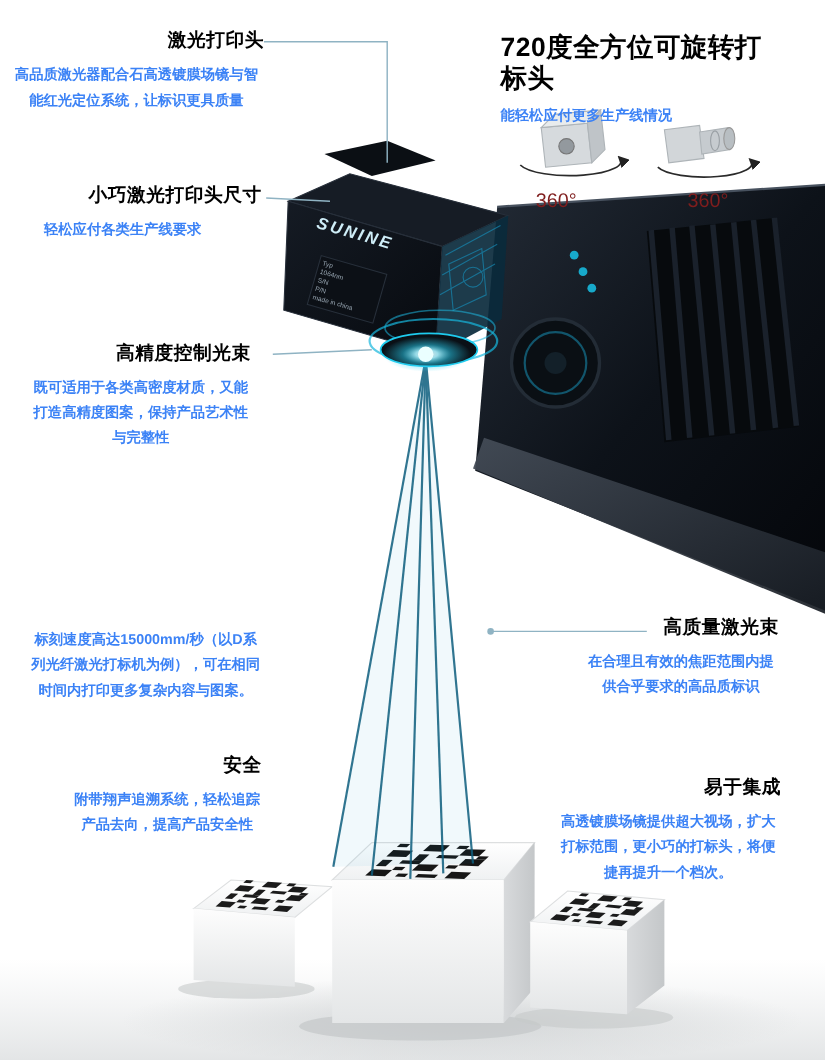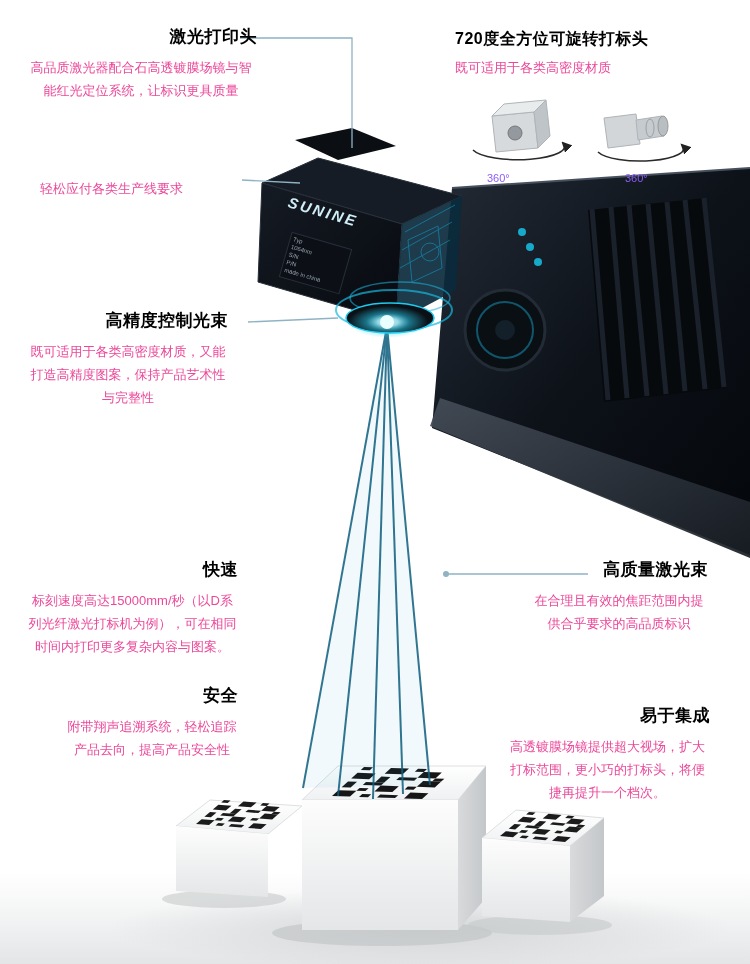--- a/index.html
+++ b/index.html
@@ -6,36 +6,36 @@
   html,body { background:#fff; }
   body {
     width:750px; height:964px;
     font-family:"Liberation Sans","DejaVu Sans",sans-serif;
     color:#111;
   }
   .stage { position:relative; width:750px; height:964px; background:#fff; overflow:hidden; }
   .scene { position:absolute; left:0; top:0; z-index:1; }
   .callout { position:absolute; z-index:3; }
   .callout h2 { font-size:17px; font-weight:700; color:#000; letter-spacing:.5px; line-height:1.15; }
-  .callout p  { font-size:13px; color:#ec4899; line-height:1.8; margin-top:9px; }
+  .callout p  { font-size:13px; color:#3b82f6; line-height:1.8; margin-top:9px;font-weight:bold; }
   .t-right h2 { text-align:right; }
   .d-center p { text-align:center; }
   .d-right p  { }
-  .co-laser-head   { left:8px;   top:27px;  width:232px;margin-left:17px; }
+  .co-laser-head   { left:8px;   top:27px;  width:232px; }
   .co-rotatable    { left:455px; top:30px;  width:240px; }
-  .co-rotatable h2 { font-size:16px; }
+  .co-rotatable h2 { font-size:24px; }
   .co-rotatable p  { margin-top:8px; }
   .co-compact      { left:40px;  top:168px; width:198px; }
   .co-precision    { left:28px;  top:311px; width:200px; }
   .co-easy         { left:27px;  top:456px; width:211px; }
   .co-fast         { left:27px;  top:560px; width:211px; }
   .co-safe         { left:66px;  top:686px; width:172px; }
   .co-beam         { left:530px; top:560px; width:178px; }
   .co-integration  { left:505px; top:706px; width:205px; }
-  .deg { position:absolute; z-index:3; font-size:11px; color:#8b5cf6; }
+  .deg { position:absolute; z-index:3; font-size:18px; color:#7f1d1d; }
   .deg-left  { left:487px; top:172px; }
   .deg-right { left:625px; top:172px; }
 </style>
 </head>
 <body>
 
 <div class="stage">
 
   <svg class="scene" width="750" height="964" viewBox="0 0 750 964">
     <defs>
@@ -231,37 +231,37 @@
     </g>
   </svg>
 
   <div class="callout co-laser-head t-right d-center">
     <h2>激光打印头</h2>
     <p>高品质激光器配合石高透镀膜场镜与智能红光定位系统，让标识更具质量</p>
   </div>
 
   <div class="callout co-rotatable">
     <h2>720度全方位可旋转打标头</h2>
-    <p>既可适用于各类高密度材质</p>
+    <p>能轻松应付更多生产线情况</p>
   </div>
   <span class="deg deg-left">360°</span>
   <span class="deg deg-right">360°</span>
 
   <div class="callout co-compact t-right d-right">
+    <h2>小巧激光打印头尺寸</h2>
     <p>轻松应付各类生产线要求</p>
   </div>
 
   <div class="callout co-precision t-right d-center">
     <h2>高精度控制光束</h2>
     <p>既可适用于各类高密度材质，又能打造高精度图案，保持产品艺术性与完整性</p>
   </div>
 
 
   <div class="callout co-fast t-right d-center">
-    <h2>快速</h2>
     <p>标刻速度高达15000mm/秒（以D系列光纤激光打标机为例），可在相同时间内打印更多复杂内容与图案。</p>
   </div>
 
   <div class="callout co-safe t-right d-center">
     <h2>安全</h2>
     <p>附带翔声追溯系统，轻松追踪产品去向，提高产品安全性</p>
   </div>
 
   <div class="callout co-integration t-right d-center">
     <h2>易于集成</h2>

